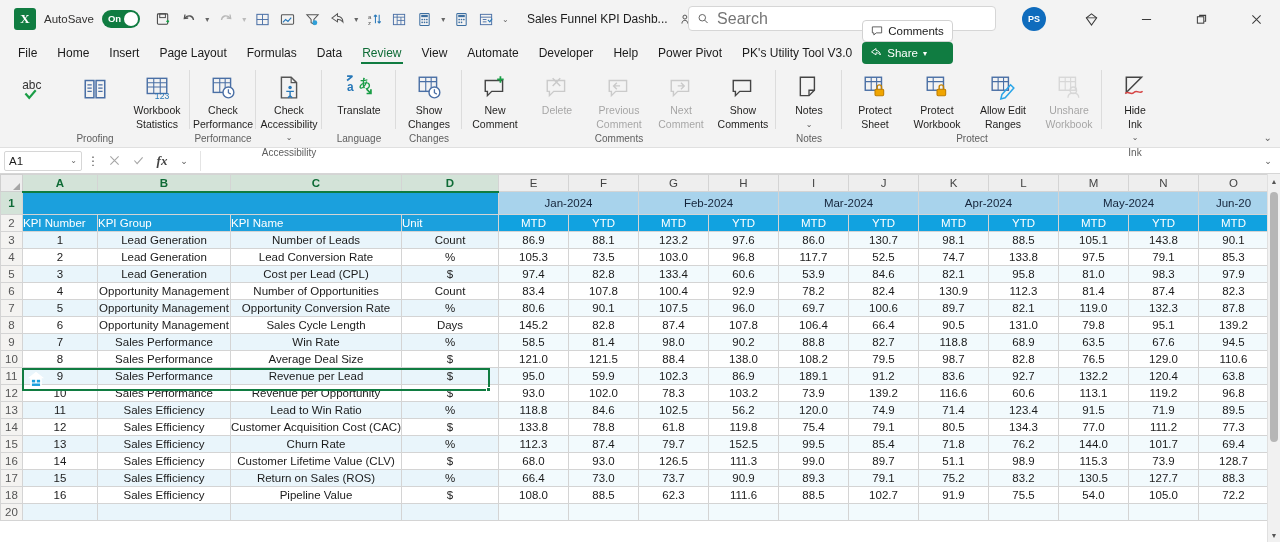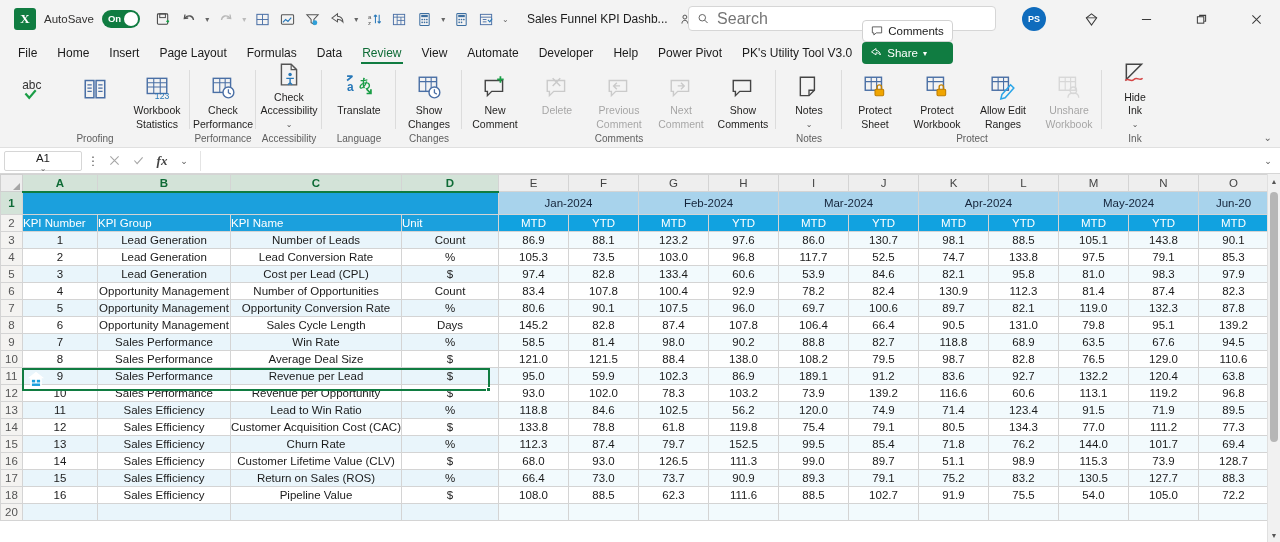--- a/index.html
+++ b/index.html
@@ -86,21 +86,21 @@
     background:#107c41;color:#fff;border-radius:4px;height:22px;display:flex;
     align-items:center;gap:5px;padding:0 8px;font-size:11.5px;cursor:pointer;
   }
 
   
   .ribbon{
     height:84px;background:#f3f3f3;display:flex;align-items:stretch;position:relative;
     border-bottom:1px solid #e0e0e0;
   }
   .rgroup{
-    display:flex;flex-direction:column;align-items:center;justify-content:flex-end;
+    display:flex;flex-direction:column;align-items:center;justify-content:space-between;
     position:relative;padding:0 2px;
   }
   .rgroup:after{
     content:"";position:absolute;right:0;top:6px;bottom:18px;width:1px;background:#dcdcdc;
   }
   .rgroup.nosep:after{display:none;}
   .ritems{display:flex;align-items:flex-start;flex:1;padding-top:4px;}
   .rbtn{
     width:62px;display:flex;flex-direction:column;align-items:center;gap:2px;
     padding:3px 2px;border-radius:4px;cursor:pointer;
@@ -119,21 +119,21 @@
   }
 
   
   .formulabar{
     height:26px;background:#fff;display:flex;align-items:center;
     border-bottom:1px solid #d6d6d6;padding:0 4px;gap:4px;
   }
   .namebox{
     width:78px;height:20px;border:1px solid #d6d6d6;border-radius:2px;display:flex;
     align-items:center;justify-content:space-between;padding:0 4px;font-size:11.5px;
-    background:#fff;cursor:text;flex-direction:column;
+    background:#fff;cursor:text;
   }
   .namebox .cv{font-size:8px;color:#666;}
   .fdots{width:14px;text-align:center;color:#555;font-size:12px;cursor:pointer;}
   .fbtn{width:20px;height:20px;display:flex;align-items:center;justify-content:center;
     color:#a6a6a6;cursor:default;font-size:12px;}
   .fx{font-style:italic;font-family:"Liberation Serif",serif;font-weight:bold;color:#444;font-size:13px;}
   .fline{
     flex:1;height:20px;border-left:1px solid #e4e4e4;margin-left:4px;padding-left:6px;
     font-size:12px;display:flex;align-items:center;cursor:text;
   }

